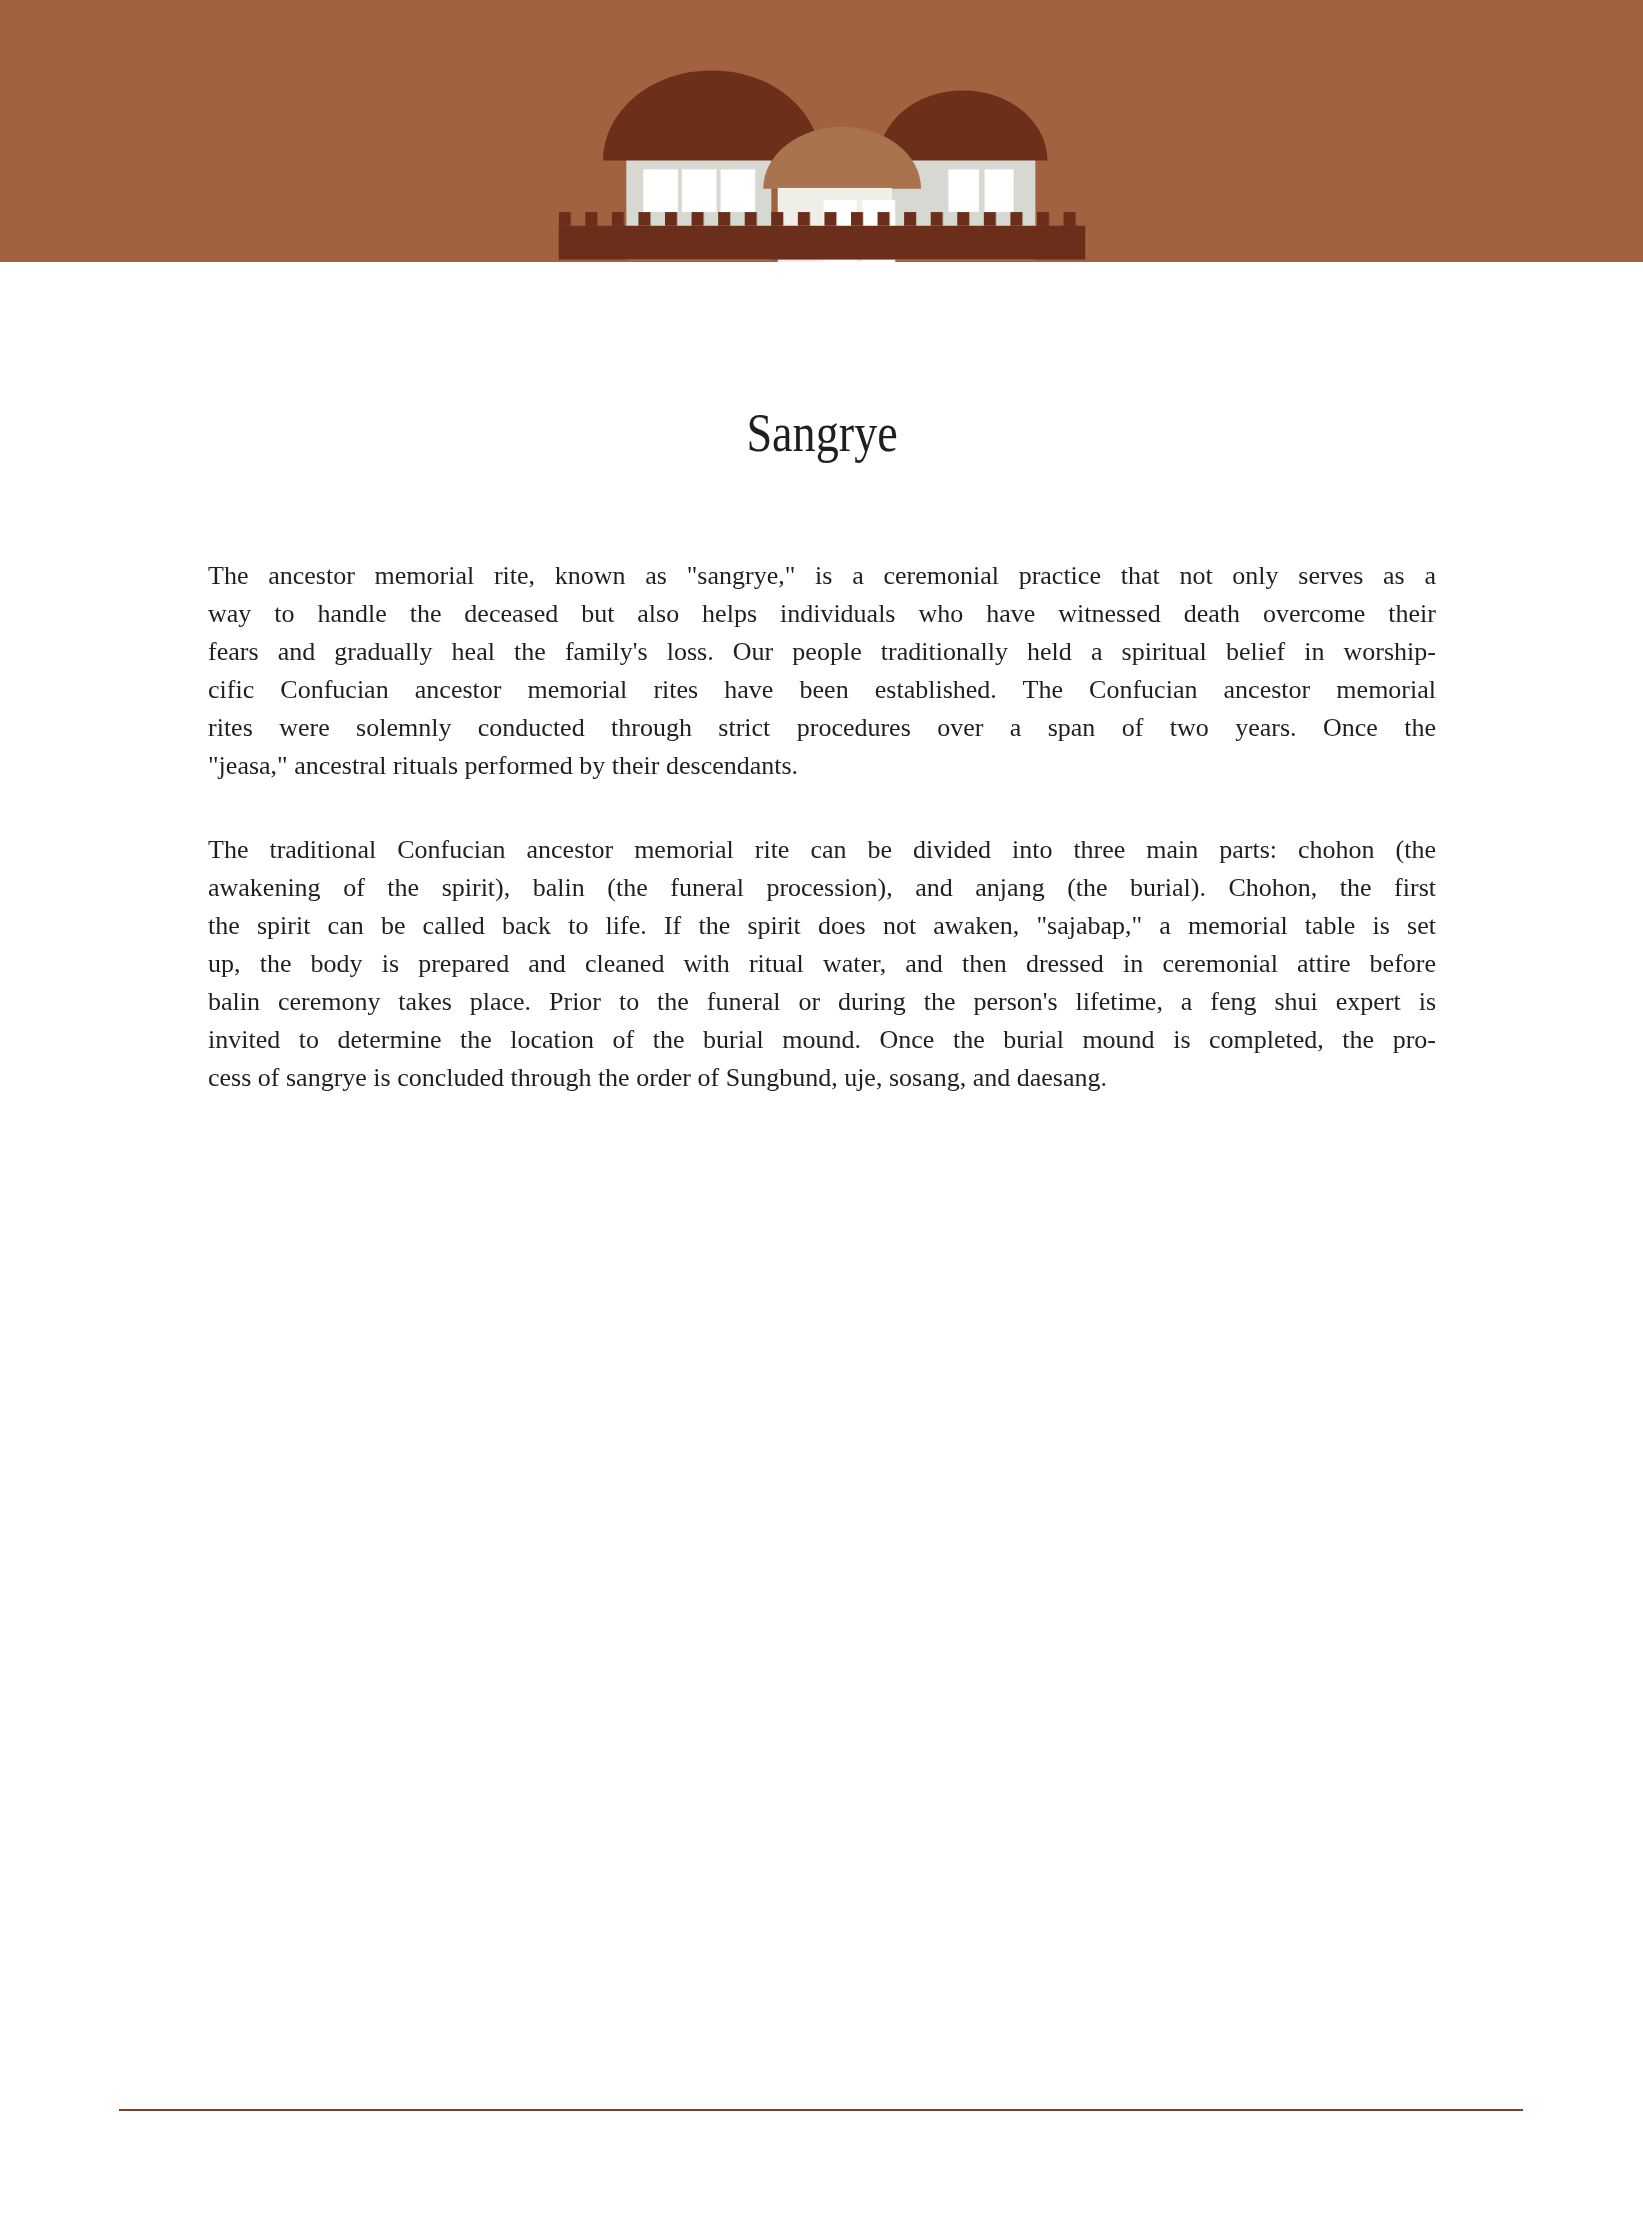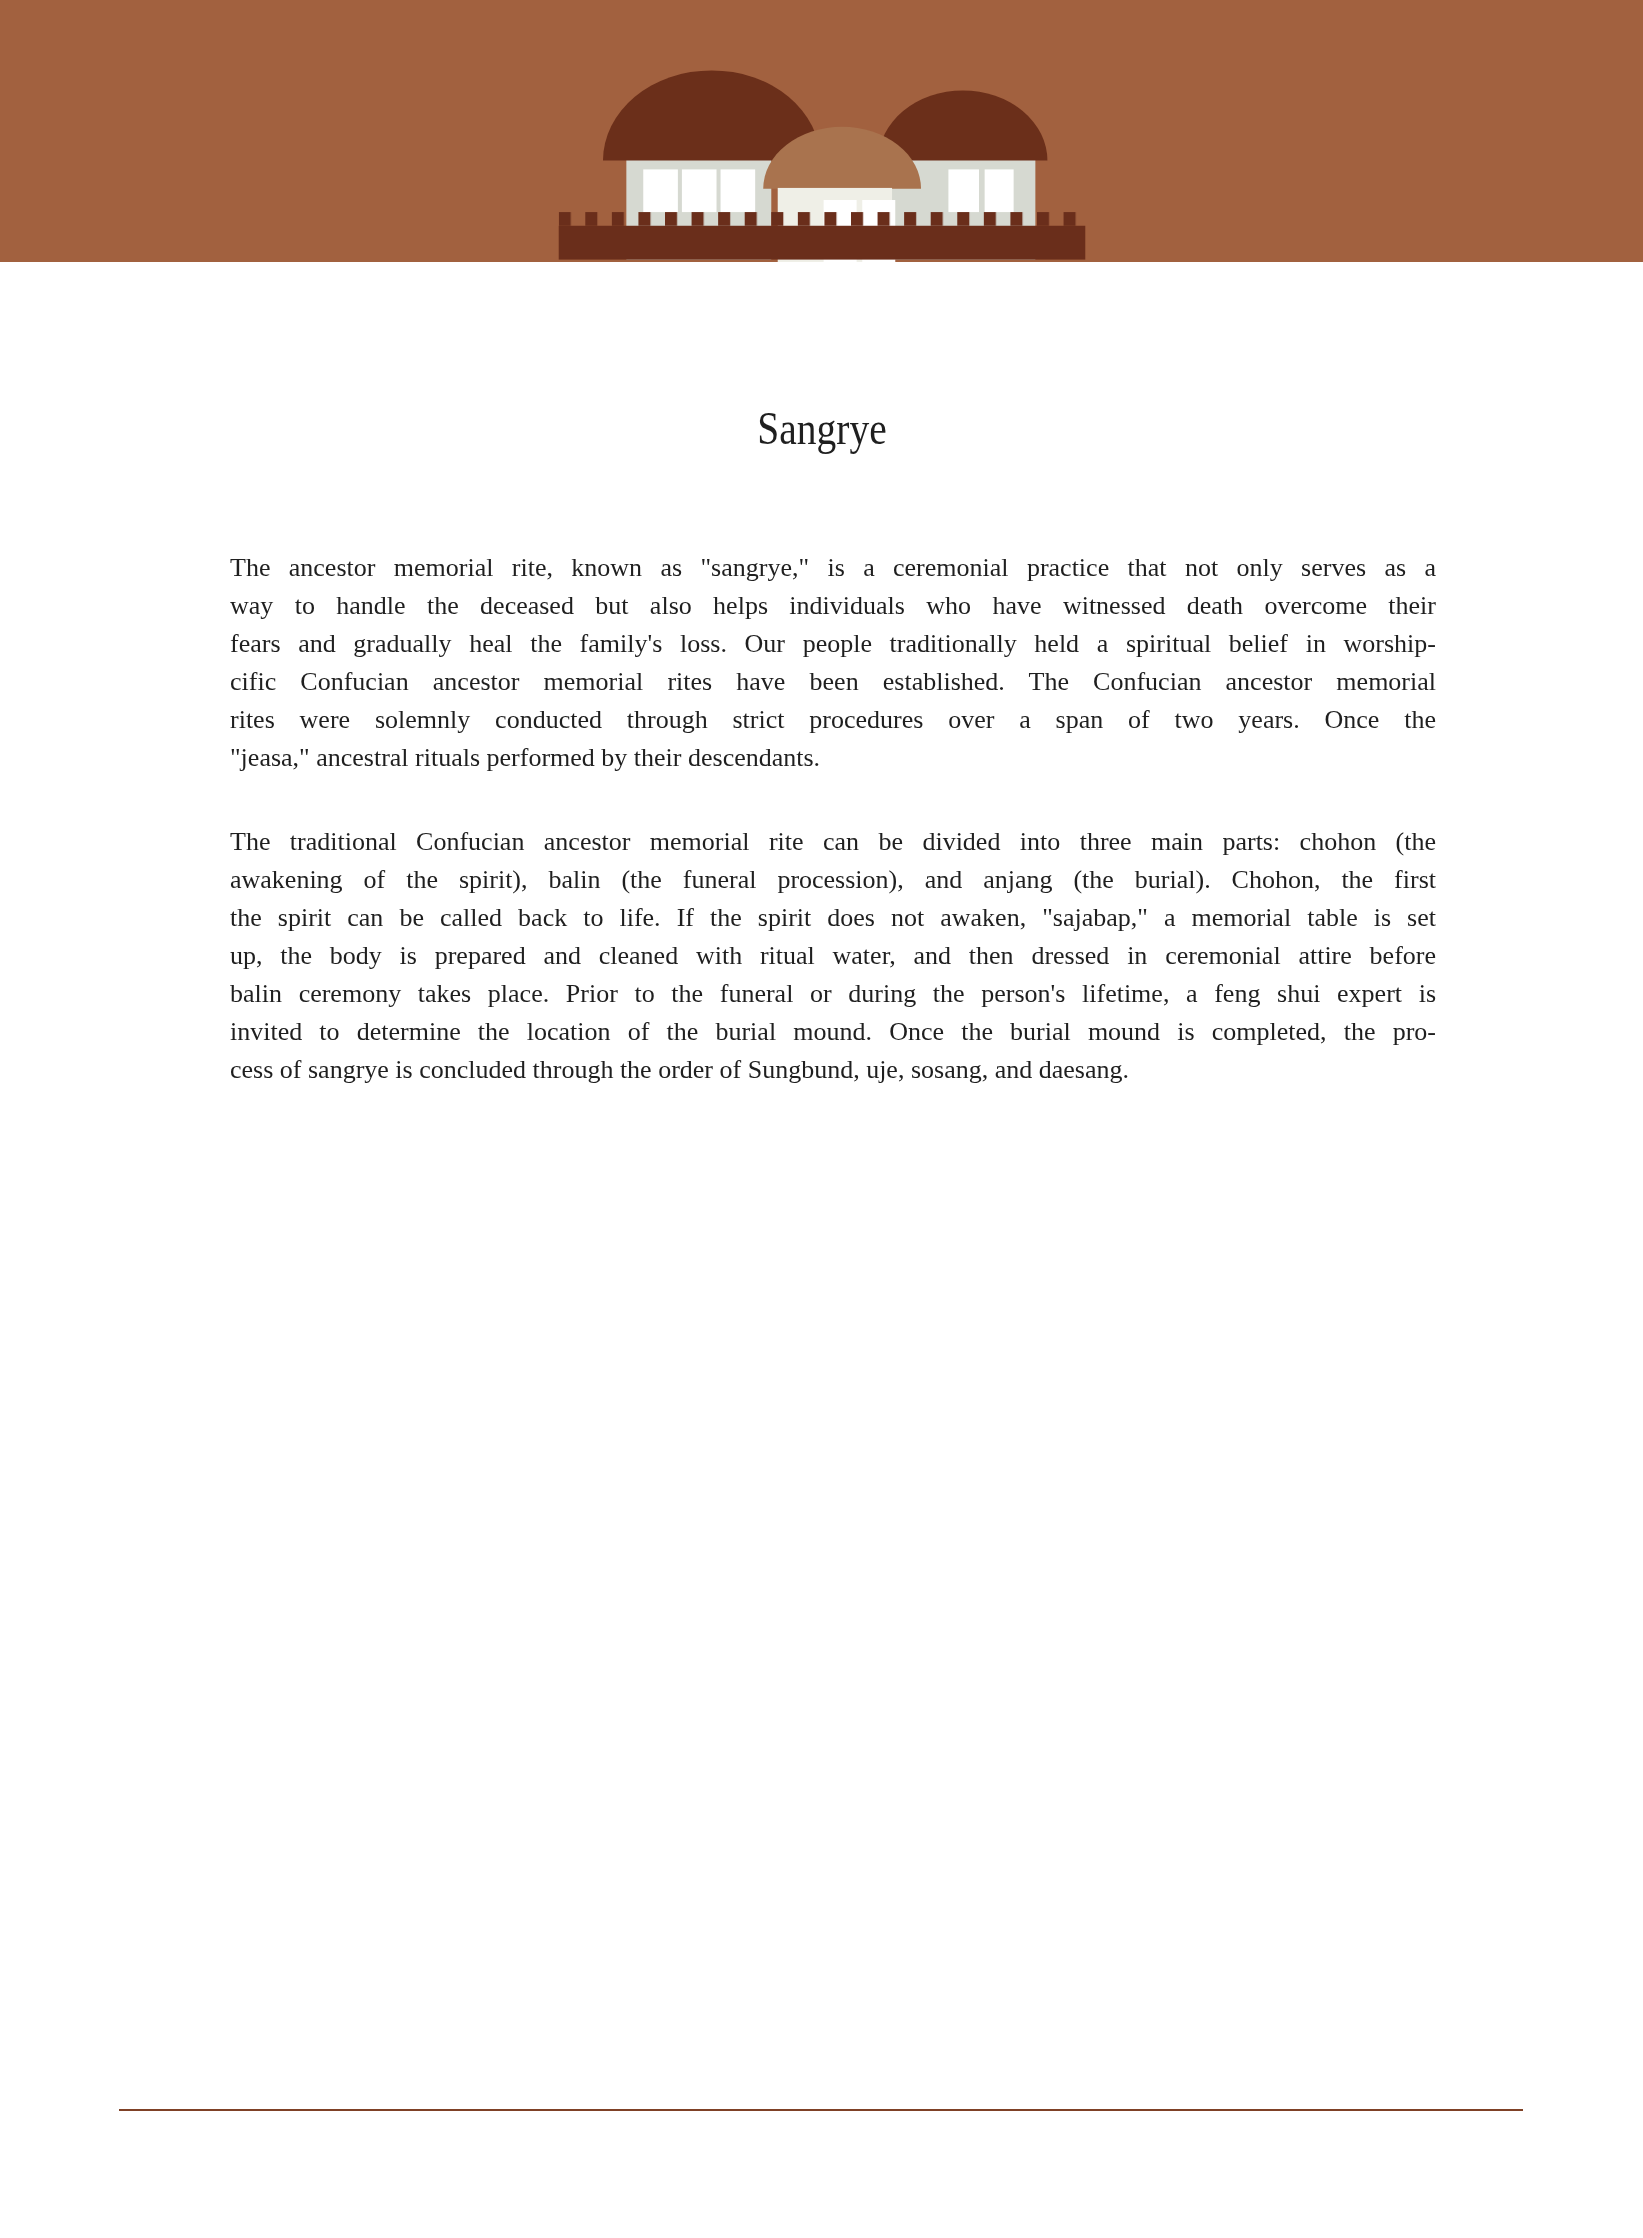--- a/index.html
+++ b/index.html
@@ -26,21 +26,21 @@
     left: 50%;
     transform: translateX(-50%);
     display: block;
   }
 
   
   .page-title {
     margin: 0;
     padding-top: 143px;
     text-align: center;
-    font-size: 47px;
+    font-size: 55px;
     line-height: 1;
     font-weight: 400;
     letter-spacing: 0;
     color: var(--text, #1f1f1f);
   }
   .page-title .title-inner {
     display: inline-block;
     transform: scaleX(0.84);
     transform-origin: center;
   }
@@ -51,21 +51,20 @@
     margin: 0 auto;
   }
   .para {
     font-size: 26px;
     line-height: 38px;
     color: var(--text, #1f1f1f);
   }
   .para .line {
     text-align: justify;
     text-align-last: justify;
-    margin-left: 22px;
   }
   .para .line:last-child {
     text-align-last: left;
   }
   .para-1 { margin-top: 97px; }
   .para-2 { margin-top: 46px; }
 
   
   .footer-divider {
     position: absolute;

